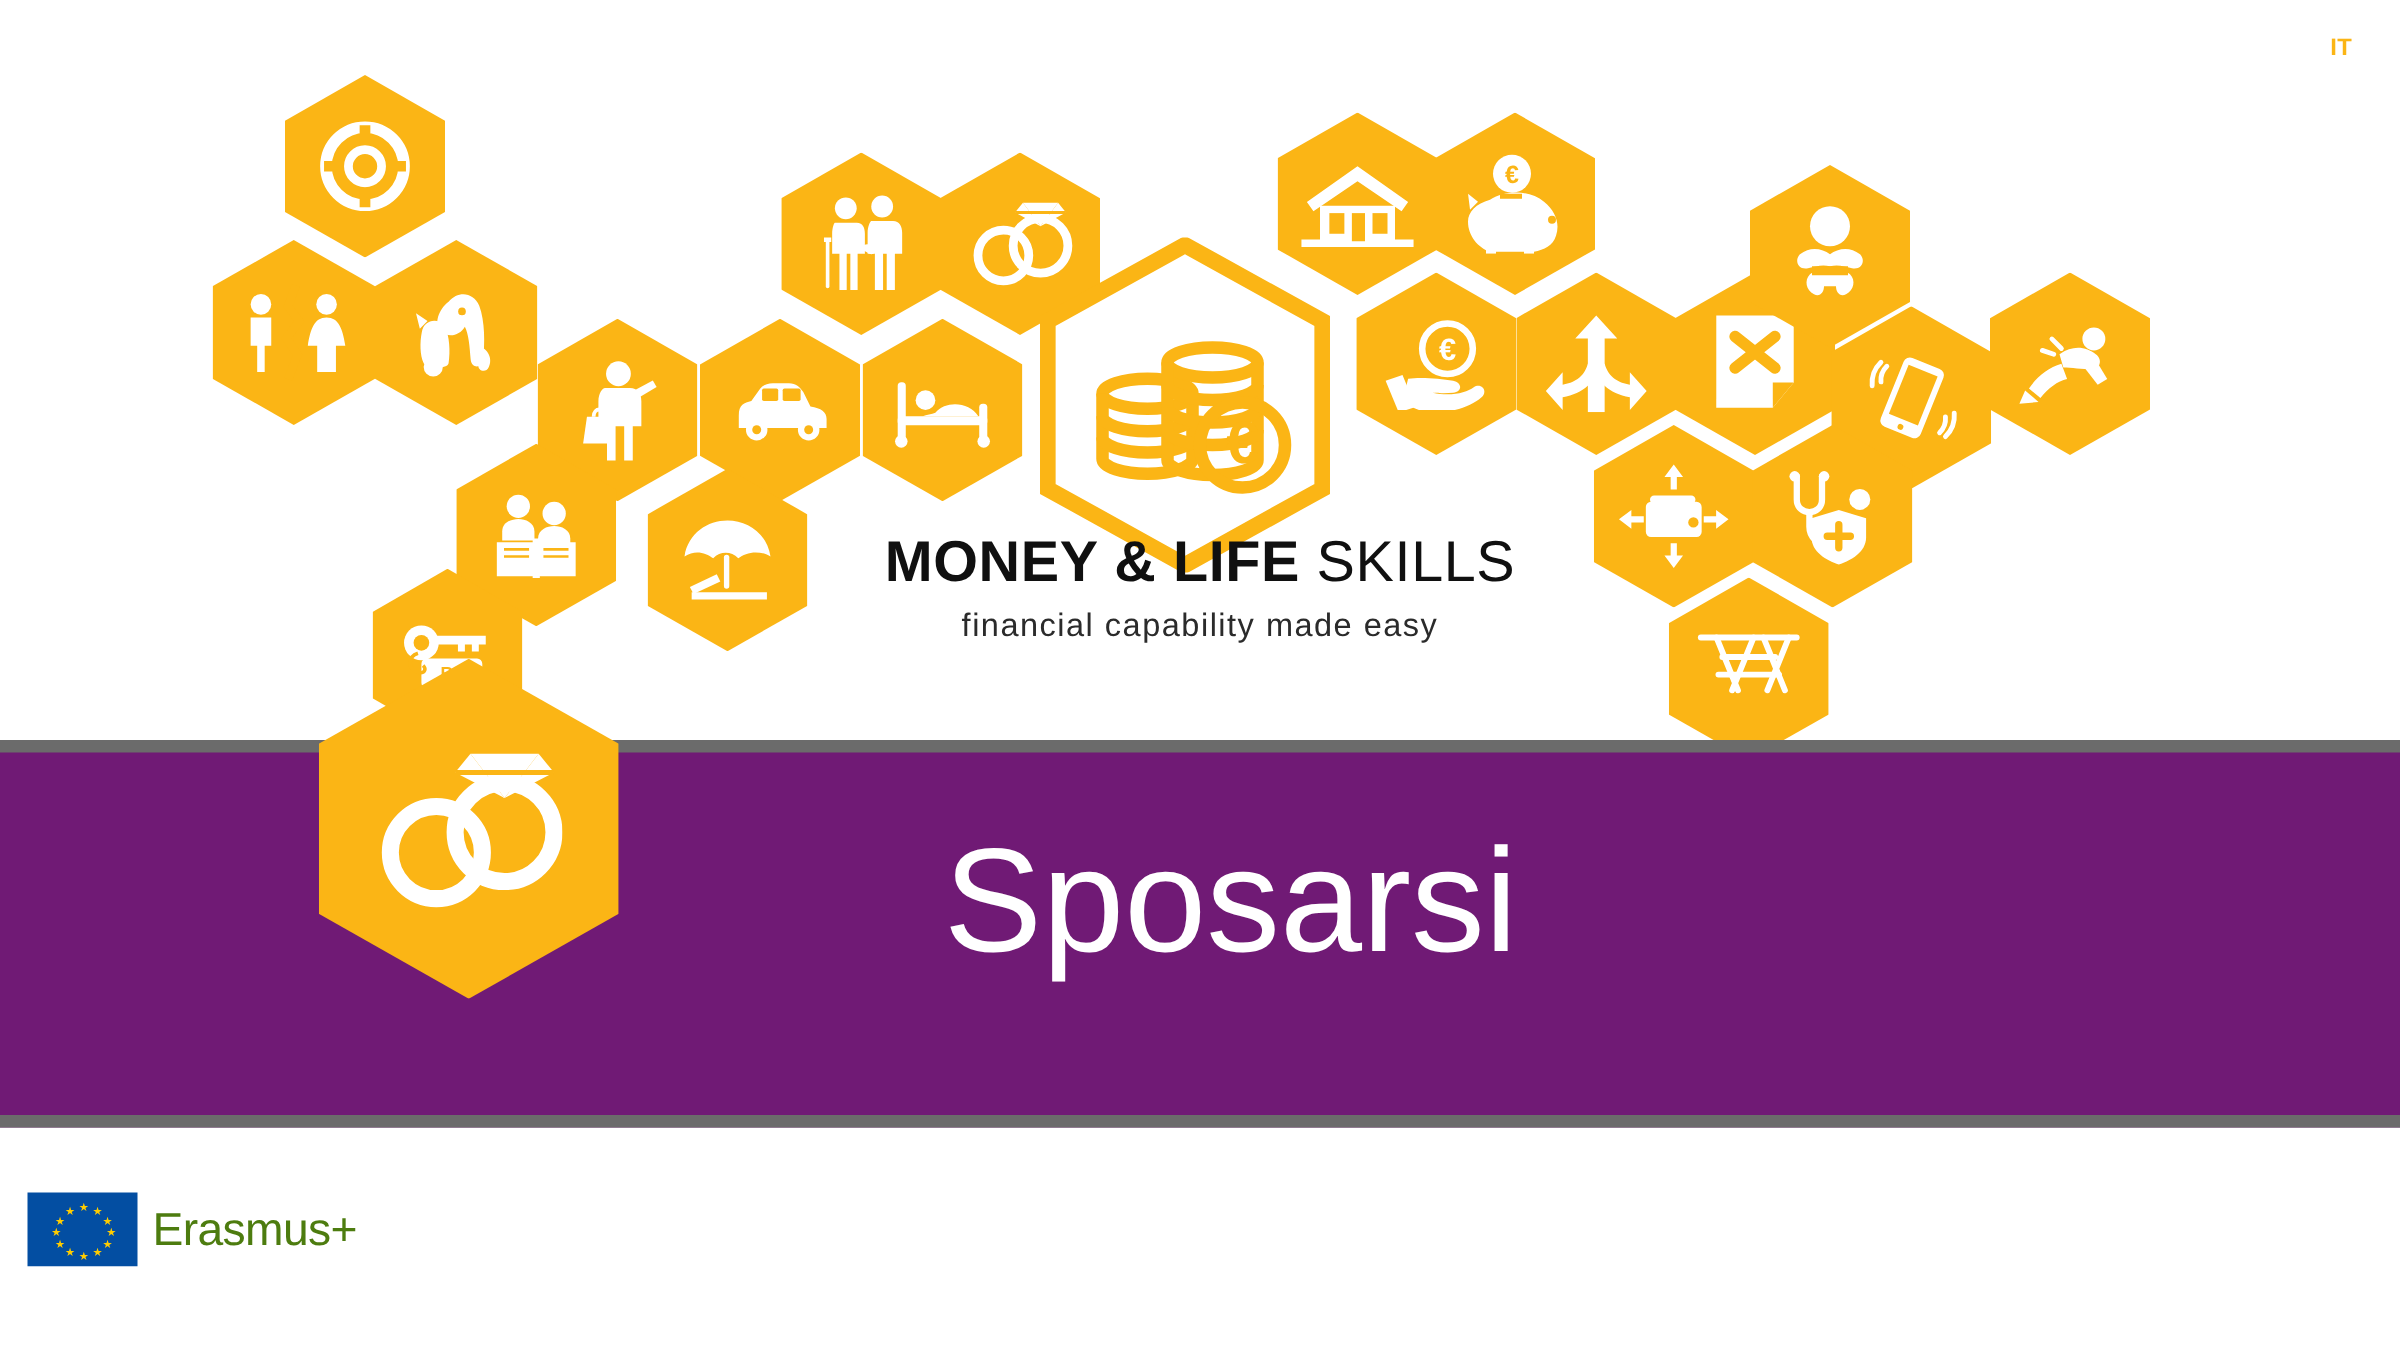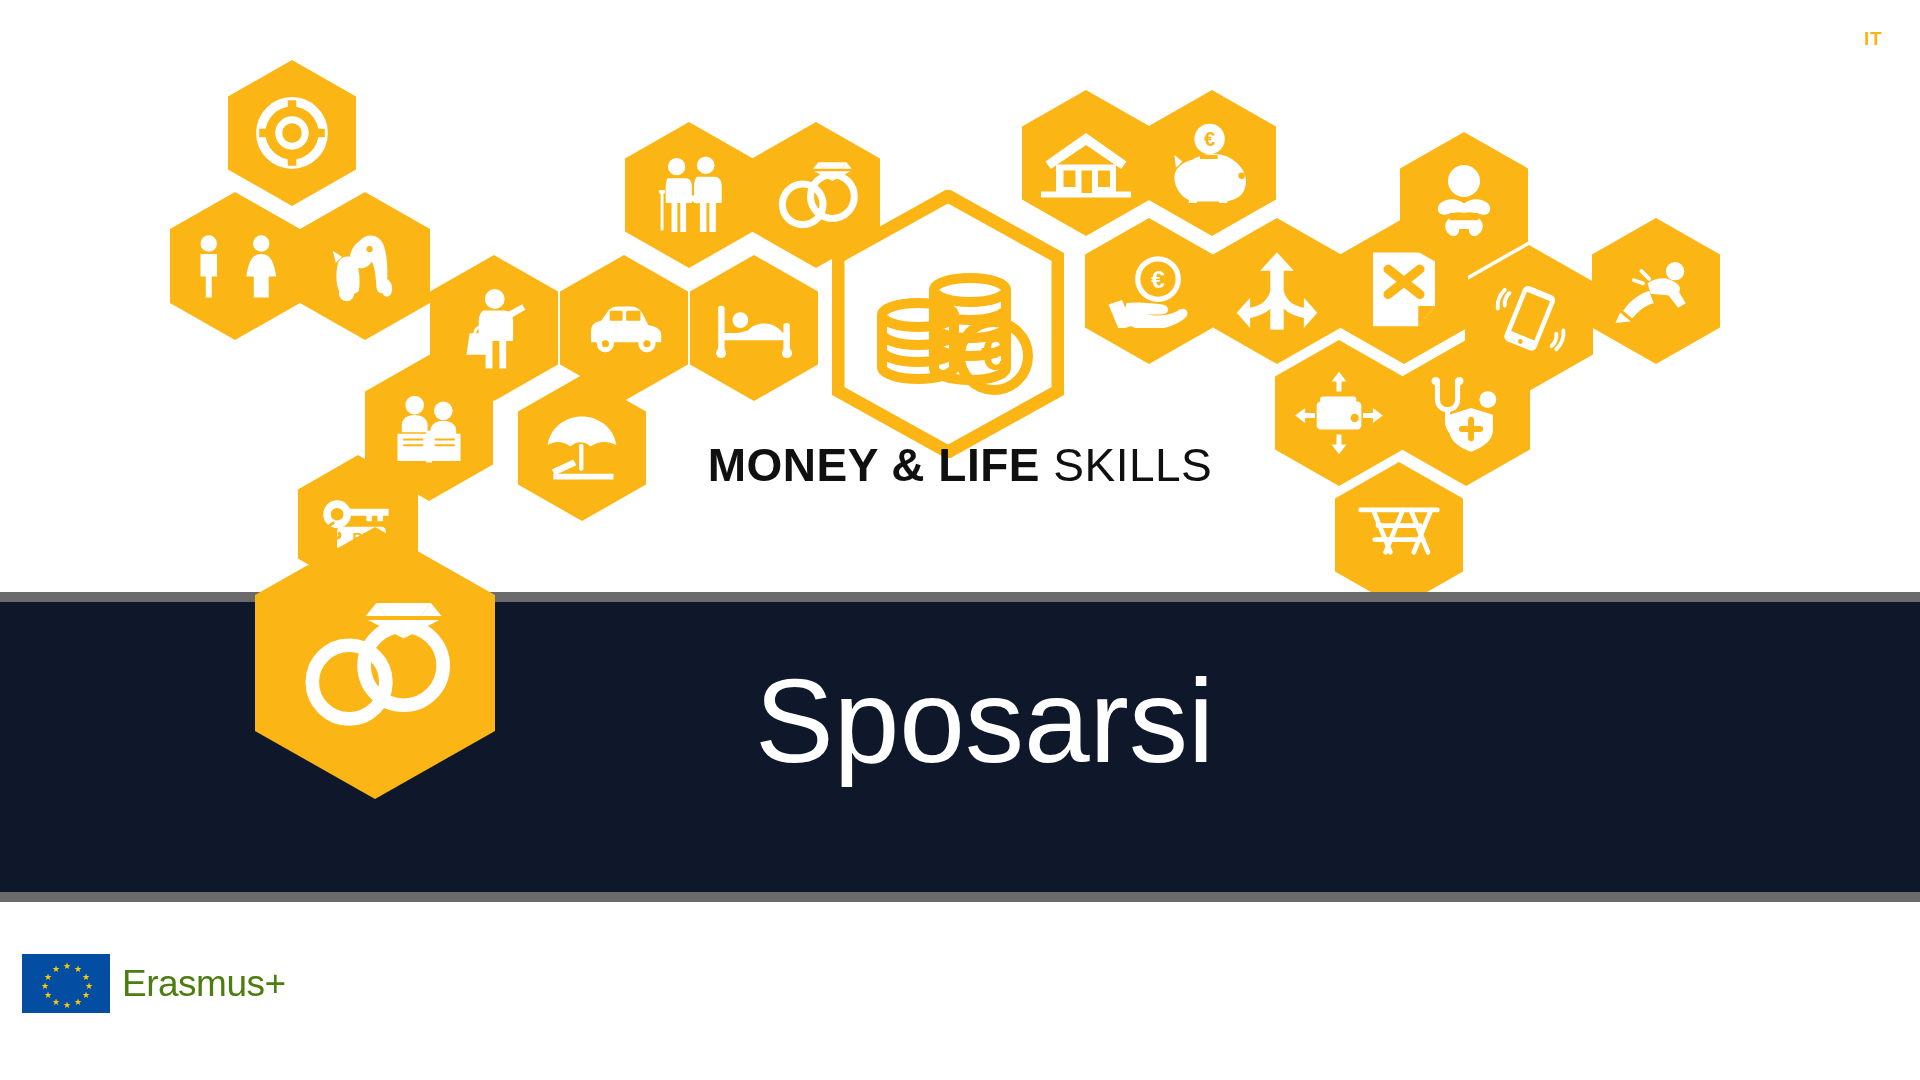--- a/index.html
+++ b/index.html
@@ -26,37 +26,37 @@
     display:flex; align-items:center; justify-content:center;
   }
   .hex svg{ display:block; }
   .hex-outline{
     position:absolute;
     display:flex;align-items:center;justify-content:center;
   }
 
   
   .logo-block{
-    position:absolute; left:0; top:425px; width:1920px; text-align:center;margin-top:16px;
+    position:absolute; left:0; top:425px; width:1920px; text-align:center;
   }
   .logo-title{
     font-size:46px; color:#101010; letter-spacing:.5px; line-height:1.05;
     white-space:nowrap;
   }
   .logo-title .bold{ font-weight:bold; }
   .logo-title .light{ font-weight:400; }
   .logo-sub{
     margin-top:12px; font-size:26px; color:#2b2b2b; font-weight:400;
     letter-spacing:1.2px;
   }
 
   
   .banner{
     position:absolute; left:0; top:592px; width:1920px; height:310px;
-    background:#0f172a;
+    background:#701a75;
     border-top:10px solid #6B6B6B;
     border-bottom:10px solid #6B6B6B;
   }
   .banner-hex{
     position:absolute; left:255px; top:-75px; width:240px; height:272px;
     background:#FBB515;
     clip-path:polygon(50% 0%,100% 25%,100% 75%,50% 100%,0% 75%,0% 25%);
     display:flex; align-items:center; justify-content:center;
   }
   .banner-title{
@@ -386,20 +386,21 @@
       </g>
     </svg>
   </div>
 
 </div>
 
 <div class="logo-block">
   <div class="logo-title" style="display:inline-block;">
     <span class="bold">MONEY &amp; LIFE</span><span class="light"> SKILLS</span>
   </div>
+  <div class="logo-sub">financial capability made easy</div>
 </div>
 
 <div class="banner">
   <div class="banner-hex">
     <svg width="150" height="144" viewBox="0 0 110 100">
       <circle cx="36" cy="64" r="27" fill="none" stroke="#fff" stroke-width="10"></circle>
       <circle cx="76" cy="52" r="29" fill="none" stroke="#fff" stroke-width="10"></circle>
       <g fill="#fff">
         <path d="M56 6 h40 l-20 26 z"></path>
         <path d="M56 6 l-9 11 l29 15 z"></path>

